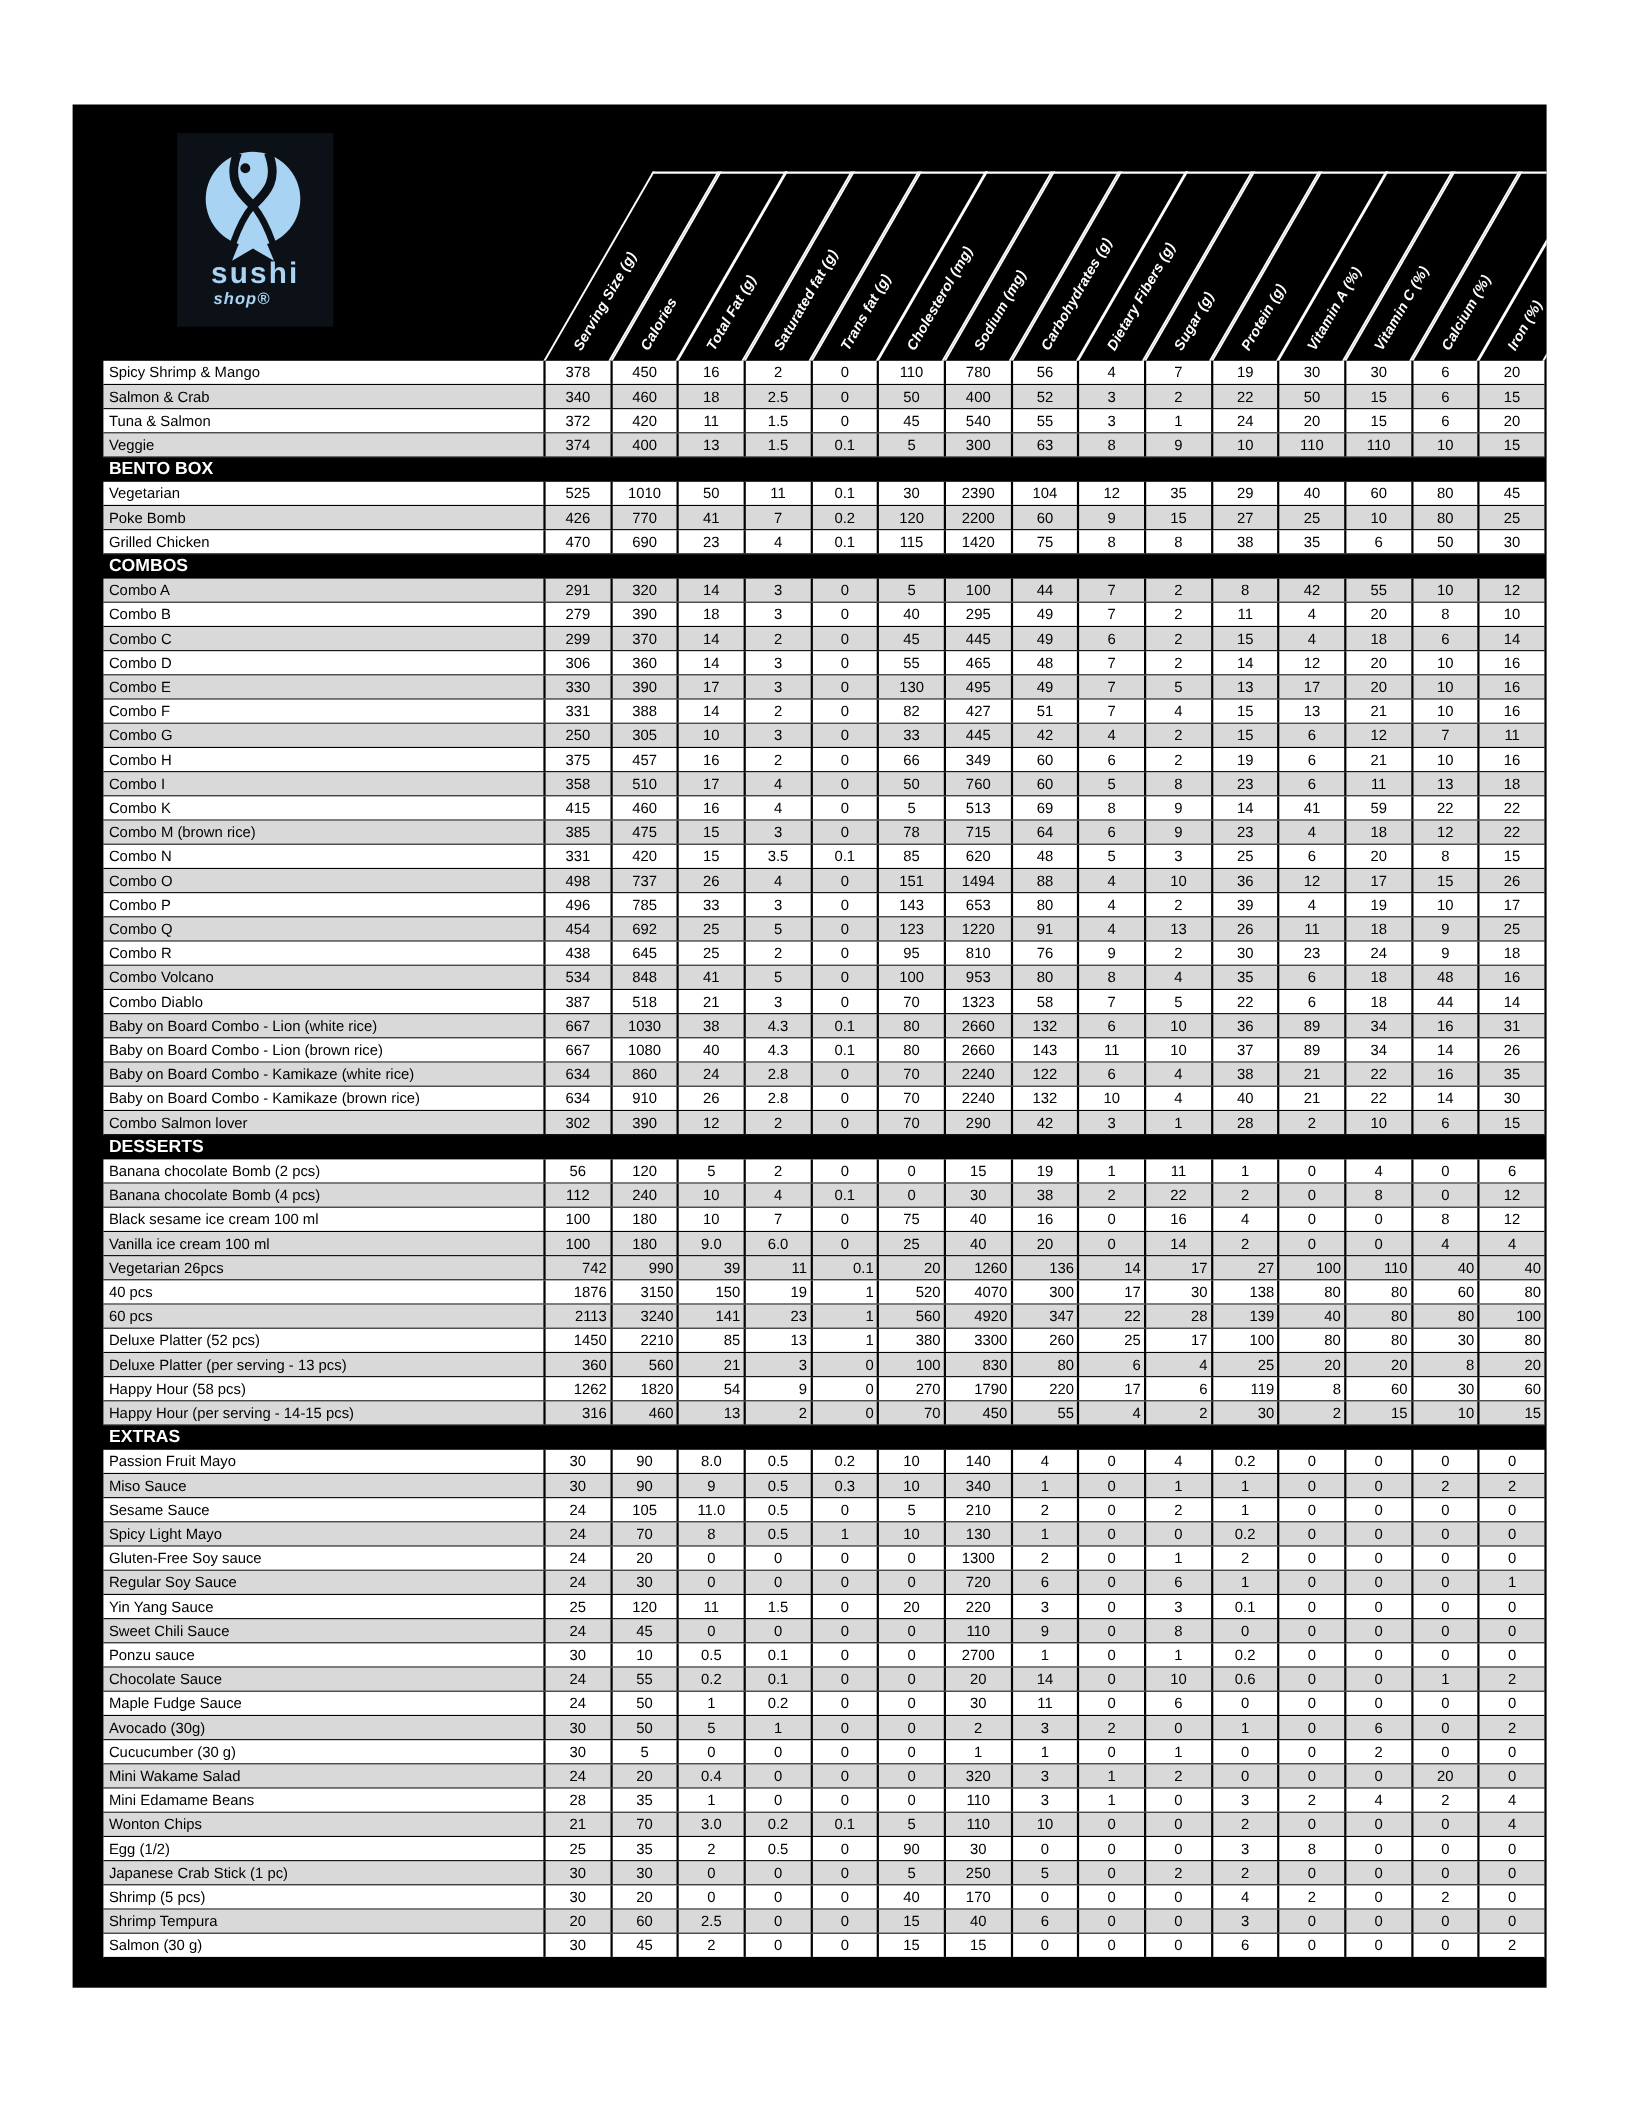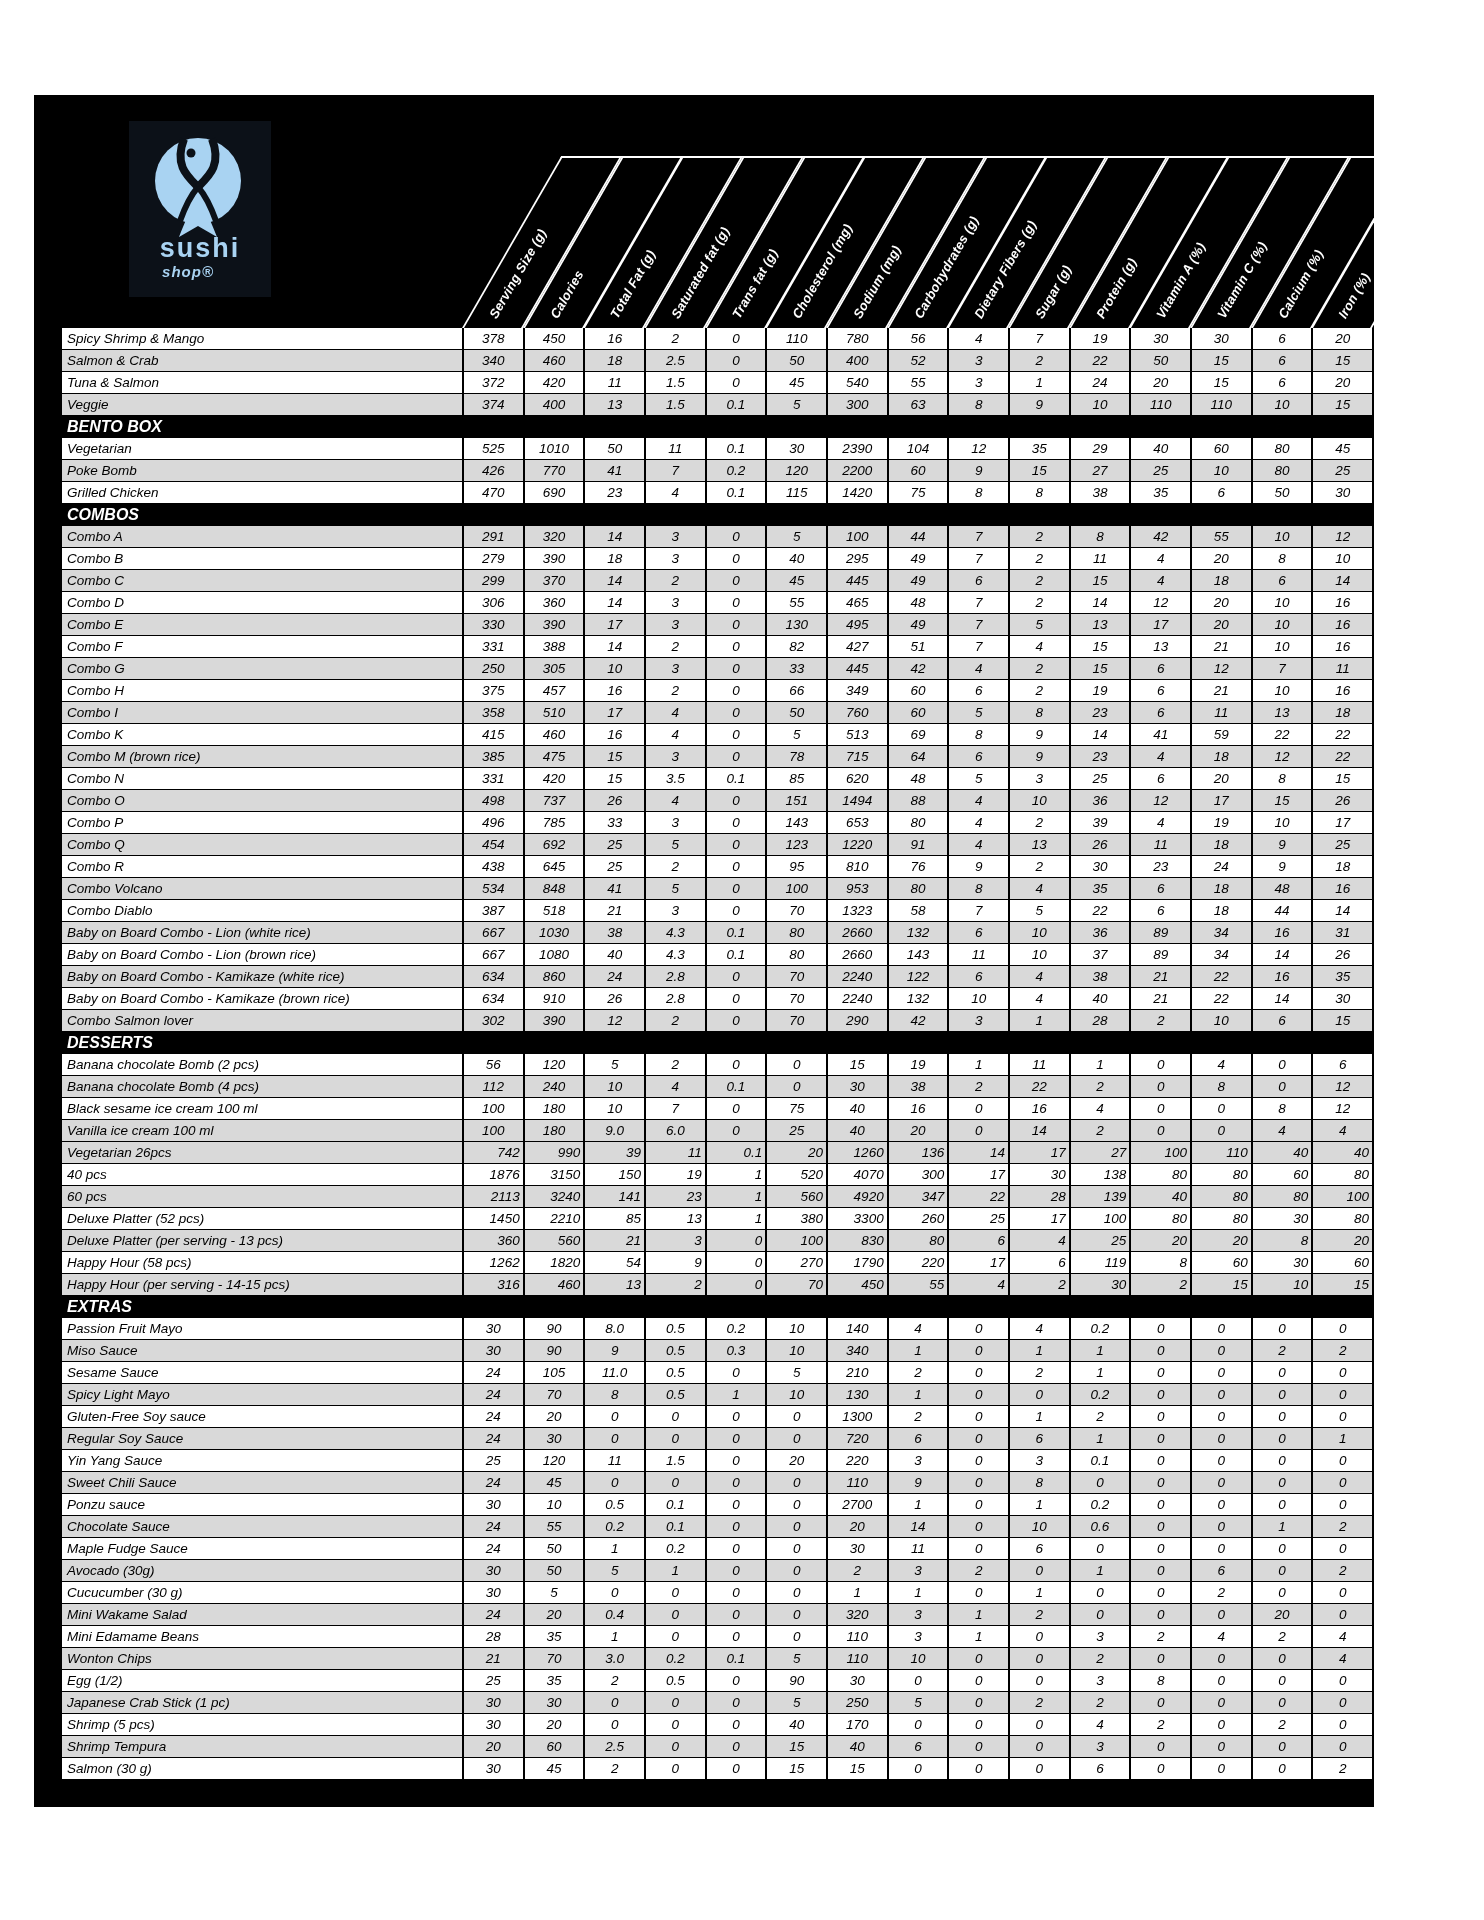--- a/index.html
+++ b/index.html
@@ -4,21 +4,21 @@
 <style>
   * { margin:0; padding:0; box-sizing:border-box; }
   html,body { width:1484px; height:1920px; }
   body {
     background:#ffffff;
     position:relative;
     font-family:"Liberation Sans","DejaVu Sans",sans-serif;
     overflow:hidden;
   }
   .frame {
-    position:absolute; left:34px; top:95px;
+    position:absolute; left:66px; top:95px;
     width:1340px; height:1712px;
     background:var(--frame-bg,#000);
     overflow:hidden;
   }
   
   .logo {
     position:absolute; left:95px; top:26px;
     width:142px; height:176px;
     background:var(--logo-bg,#0c1118);
   }
@@ -47,21 +47,21 @@
     border-top:2.5px solid var(--header-text,#fff);
     transform:skewX(-30deg); transform-origin:0 100%;
   }
   .diag-label {
     position:absolute; bottom:7px; left:37px;
     transform:rotate(-60deg); transform-origin:0 100%;
     white-space:nowrap; color:var(--header-text,#fff);
     font-weight:bold; font-style:italic; font-size:13px; letter-spacing:0.2px;
   }
   
-  .table { position:absolute; left:28px; top:233px; width:1310px;font-style:italic; }
+  .table { position:absolute; left:28px; top:233px; width:1310px; }
   .row {
     display:grid; grid-template-columns:400px repeat(15,1fr);
     height:22px; background:var(--row-bg,#fff);
     border-bottom:1px solid #000;
   }
   .row.gray { background:var(--row-alt,#d9d9d9); }
   .section-row {
     display:block; background:var(--section-bg,#000);
     color:var(--header-text,#fff); font-weight:bold;
     font-size:16px; line-height:21px; padding-left:5px;

